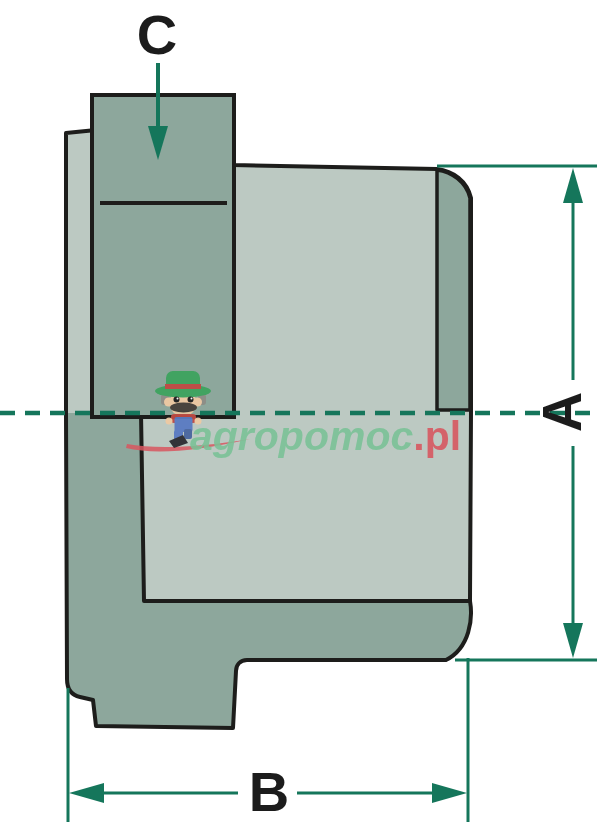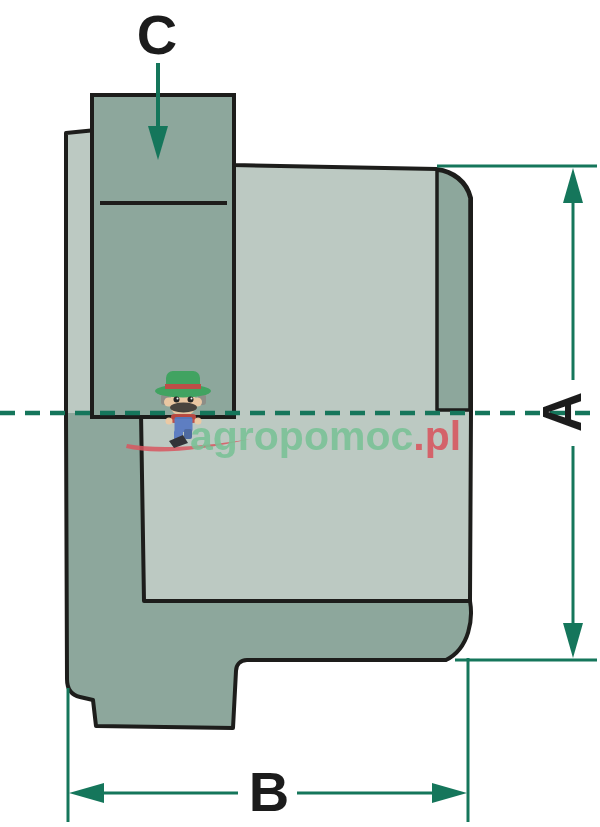--- a/index.html
+++ b/index.html
@@ -26,21 +26,21 @@
   #label-c{left:127px;top:5px;}
   #watermark-text{
     position:absolute;
     left:190px;top:413px;
     font-size:41px;
     font-weight:700;
     letter-spacing:0px;
     white-space:nowrap;
     opacity:.88;
   }
-  #watermark-text .wm-green{color:var(--watermark-green,#79c296);}
+  #watermark-text .wm-green{color:var(--watermark-green,#79c296);font-style:italic;}
   #watermark-text .wm-red{color:var(--watermark-red,#d8565f);}
 </style>
 </head>
 <body>
 
 <div id="stage">
 
   <svg width="600" height="827" viewBox="0 0 600 827">
 
     <path d="M 66 413 L 66 133 L 96 130 L 233 165 L 437 169

